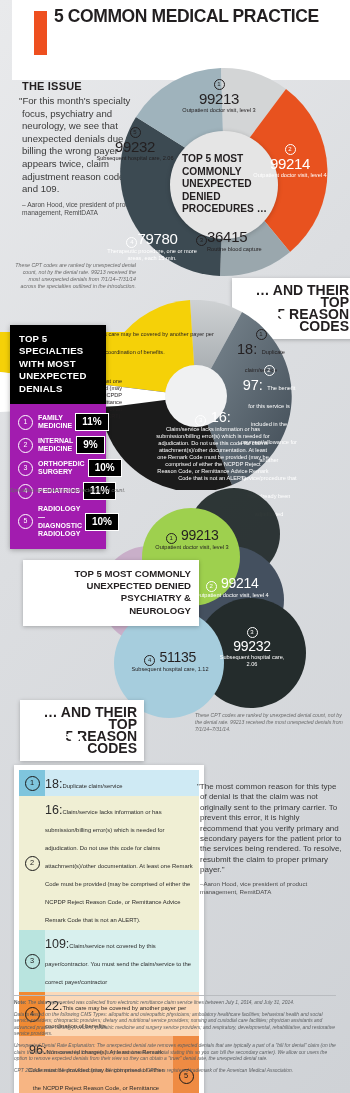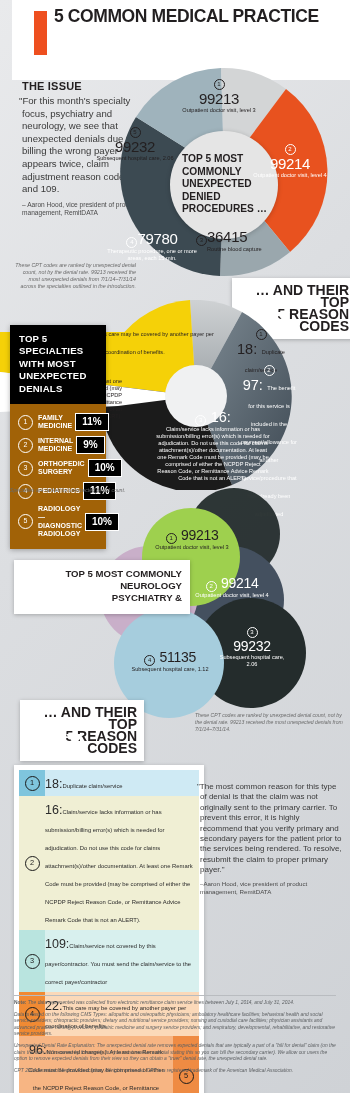--- a/index.html
+++ b/index.html
@@ -46,37 +46,37 @@
   
   #donut2{left:0px;top:300px;width:350px;height:190px;}
   .r-lab{position:absolute;}
   .r-num{font-size:14.5px;}
   .r-txt{font-size:5.6px;line-height:7px;}
 
   
   #spec{left:10px;top:325px;width:96px;box-shadow:0 1px 5px rgba(0,0,0,.3);}
   #spec-head{background:#000;color:#fff;font-weight:bold;font-size:9.6px;line-height:12.4px;
     padding:8px 9px 9px 9px;letter-spacing:.2px;}
-  #spec-body{background:#a16207;padding:4px 20px 10px 8px;}
+  #spec-body{background:#a21caf;padding:4px 20px 10px 8px;}
   .spec-row{display:flex;align-items:center;margin-top:5px;}
   .spec-n{width:13px;height:13px;border:1px solid #fff;border-radius:50%;color:#fff;font-size:7px;
     line-height:12px;text-align:center;flex:0 0 auto;}
   .spec-name{flex:1;color:#fff;font-weight:bold;font-size:7px;line-height:8.4px;padding:0 3px 0 5px;}
   .spec-pct{background:#000;color:#fff;font-weight:bold;font-size:10px;line-height:14px;
     padding:1px 6px;border:1px solid #fff;flex:0 0 auto;}
   #spec-note{left:10px;top:487px;width:150px;font-size:5.1px;line-height:7px;font-style:italic;color:#6a6a6a;}
 
   
   #circles{left:0;top:508px;width:350px;height:195px;}
   .circ{position:absolute;border-radius:50%;}
   .circ-lab{position:absolute;text-align:center;}
   .c-code{font-size:14px;letter-spacing:-.3px;}
   .c-det{font-size:5.6px;line-height:7px;}
 
-  #cat2{left:14px;top:560px;width:160px;}
+  #cat2{left:23px;top:560px;width:160px;}
   #cat2 .callout-txt{font-size:9.6px;line-height:12.2px;}
   #note2{left:195px;top:712px;width:150px;font-size:5.1px;line-height:7px;font-style:italic;color:#6a6a6a;text-align:left;}
 
   
   #stack-shell{left:14px;top:765px;width:180px;background:#fff;padding:5px;box-shadow:0 1px 4px rgba(0,0,0,.22);}
   .srow{display:flex;align-items:center;}
   .sn{flex:0 0 auto;width:26px;text-align:center;}
   .sn span{display:inline-block;width:13px;height:13px;border:1px solid #1b1b1b;border-radius:50%;
     font-size:7.4px;line-height:12px;text-align:center;color:#1b1b1b;}
   .sbody{flex:1;padding:4px 5px 4px 0;}
@@ -274,22 +274,23 @@
 
   <div class="circ-lab" style="left:106px;top:52px;width:86px;color:#231f20;">
     <div class="num-circ">5</div>
     <div class="c-code">90833</div>
     <div class="c-det">Psychotherapy w/ patient and/or family w/E&amp;M 30 min, 1.22</div>
   </div>
 </div>
 
 <div class="callout" id="cat2" style="padding:8px 8px 9px 8px;">
   <div class="callout-txt">TOP 5 MOST COMMONLY</div>
+  <div class="callout-txt">UNEXPECTED DENIED</div>
+  <div class="callout-txt">PSYCHIATRY &amp;</div>
   <div class="callout-txt">NEUROLOGY</div>
-  <div class="callout-txt">PSYCHIATRY &amp;</div>
 </div>
 
 <div class="abs" id="note2">These CPT codes are ranked by unexpected denial count, not by the denial rate. 99213 received the most unexpected denials from 7/1/14–7/31/14.</div>
 
 <div class="callout" style="left:20px;top:700px;width:110px;padding:6px 7px 7px 7px;">
   <div class="callout-txt">… AND THEIR TOP</div>
   <div class="callout-txt">5 REASON CODES</div>
 </div>
 <div class="abs" style="left:66px;top:734px;width:0;height:0;border-left:9px solid transparent;border-right:9px solid transparent;border-top:11px solid #fff;"></div>
 

